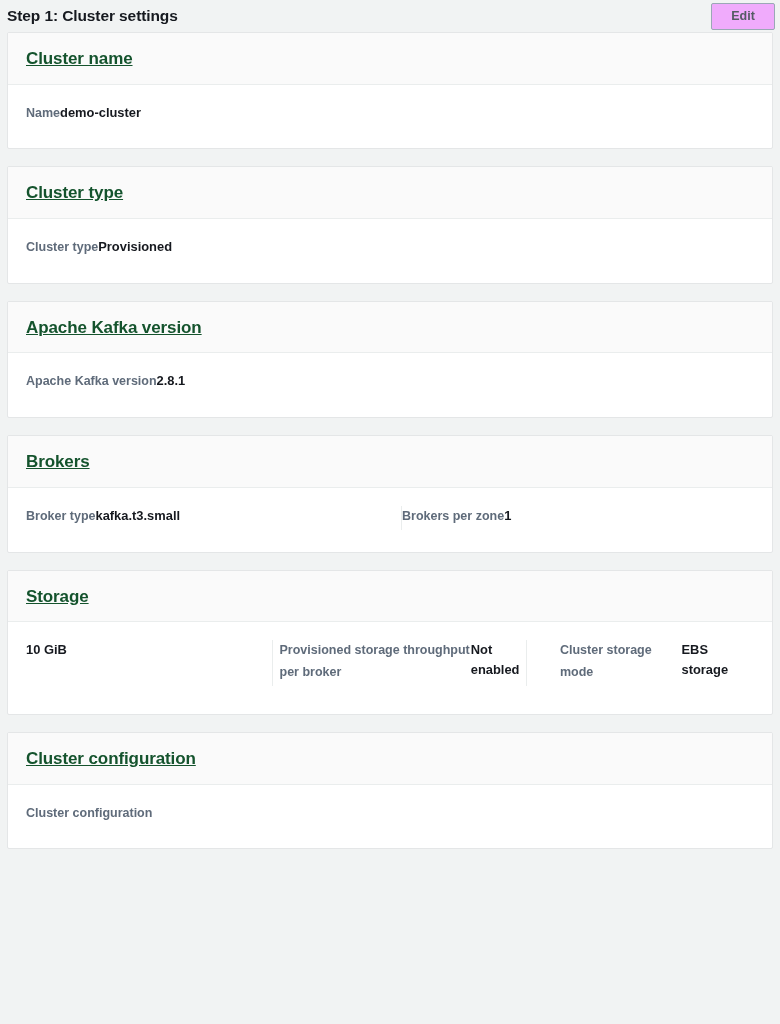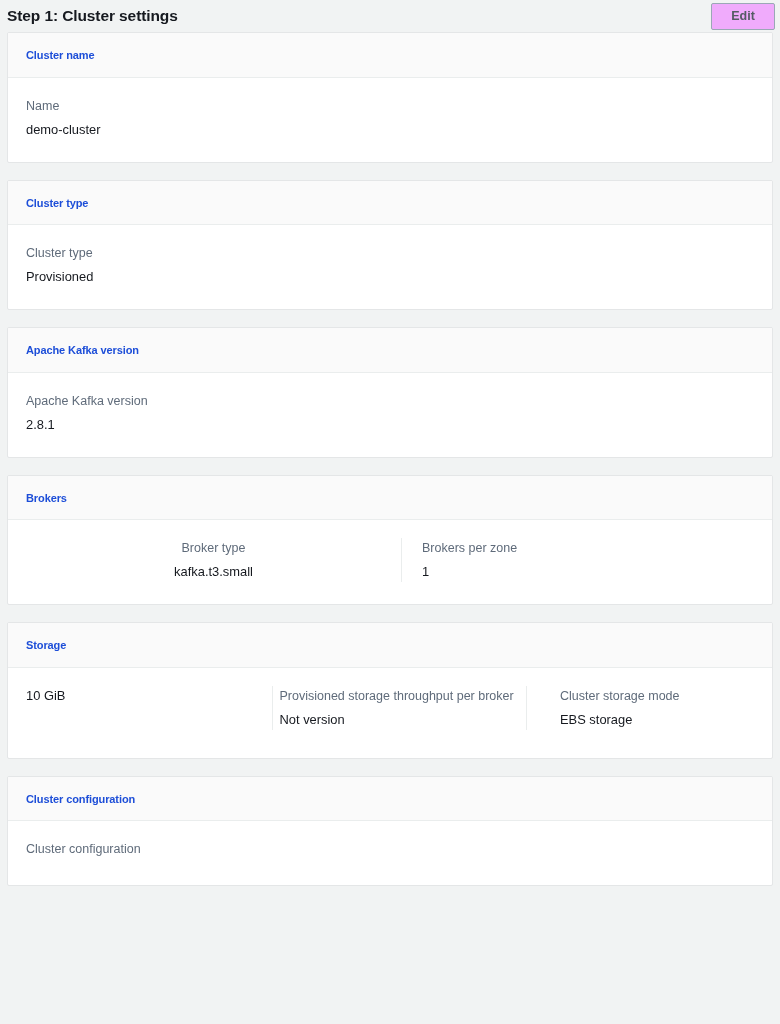--- a/index.html
+++ b/index.html
@@ -60,56 +60,58 @@
     border-radius: 2px;
     margin-bottom: 17px;
     overflow: hidden;
   }
   .card-header {
     background: #fafafa;
     border-bottom: 1px solid #eaeded;
     padding: 16px 18px 15px 18px;
   }
   .card-title {
-    font-size: 11px;
+    font-size: 17px;
     font-weight: 700;
-    color: #1d4ed8;
+    color: #14532d;
     line-height: 1.15;
     letter-spacing: -0.1px;
+    text-decoration: underline;
   }
   .card-body {
     padding: 18px 18px 22px 18px;
     display: flex;
     align-items: stretch;
   }
 
   .field {
     display: flex;
-    flex-direction: column;
+    flex-direction: row;
+    font-weight: bold;
   }
   .field + .field {
     border-left: 1px solid #eaeded;
   }
   .field-label {
     font-size: 12.5px;
     color: #5f6b7a;
     line-height: 1.75;
     margin-bottom: 2px;
   }
   .field-value {
     font-size: 12.9px;
     color: #16191f;
     line-height: 1.55;
   }
 
   
   .cols-1 .field:nth-child(1) { width: 100%; }
 
   .cols-brokers .field:nth-child(1) { width: 375px; text-align: center; }
-  .cols-brokers .field:nth-child(2) { width: 330px; padding-left: 20px; }
+  .cols-brokers .field:nth-child(2) { width: 330px; }
 
   .cols-storage .field:nth-child(1) { width: 248px; }
   .cols-storage .field:nth-child(2) { width: 257px; padding-left: 7px; }
   .cols-storage .field:nth-child(3) { width: 230px; padding-left: 33px; }
 
   .card-body.tall { padding-bottom: 28px; }
 </style>
 </head>
 <body>
 
@@ -170,21 +172,21 @@
     <div class="card">
       <div class="card-header">
         <div class="card-title">Storage</div>
       </div>
       <div class="card-body cols-storage tall">
         <div class="field">
           <div class="field-value">10 GiB</div>
         </div>
         <div class="field">
           <div class="field-label">Provisioned storage throughput per broker</div>
-          <div class="field-value">Not version</div>
+          <div class="field-value">Not enabled</div>
         </div>
         <div class="field">
           <div class="field-label">Cluster storage mode</div>
           <div class="field-value">EBS storage</div>
         </div>
       </div>
     </div>
     <div class="card">
       <div class="card-header">
         <div class="card-title">Cluster configuration</div>

